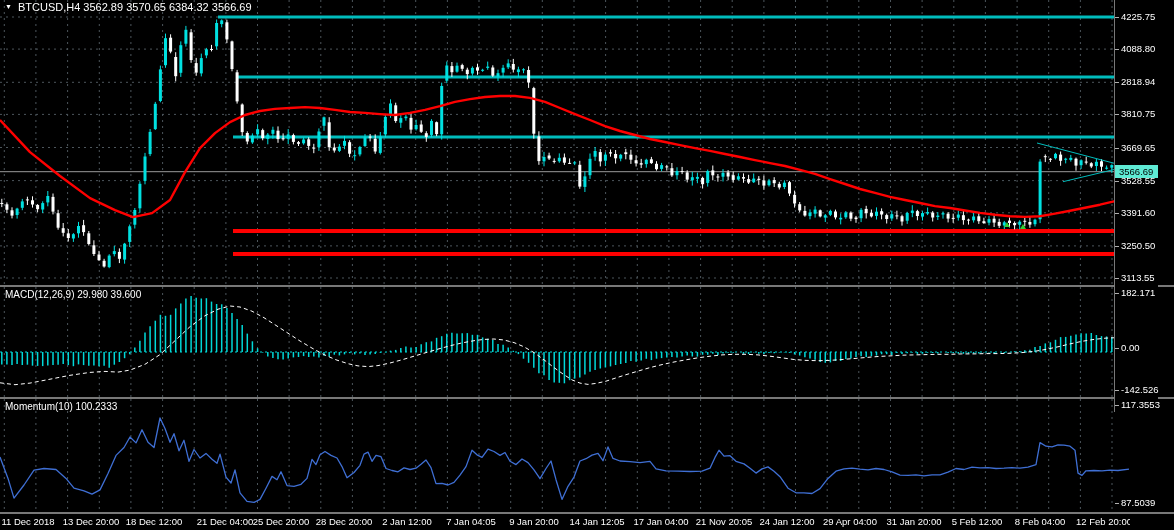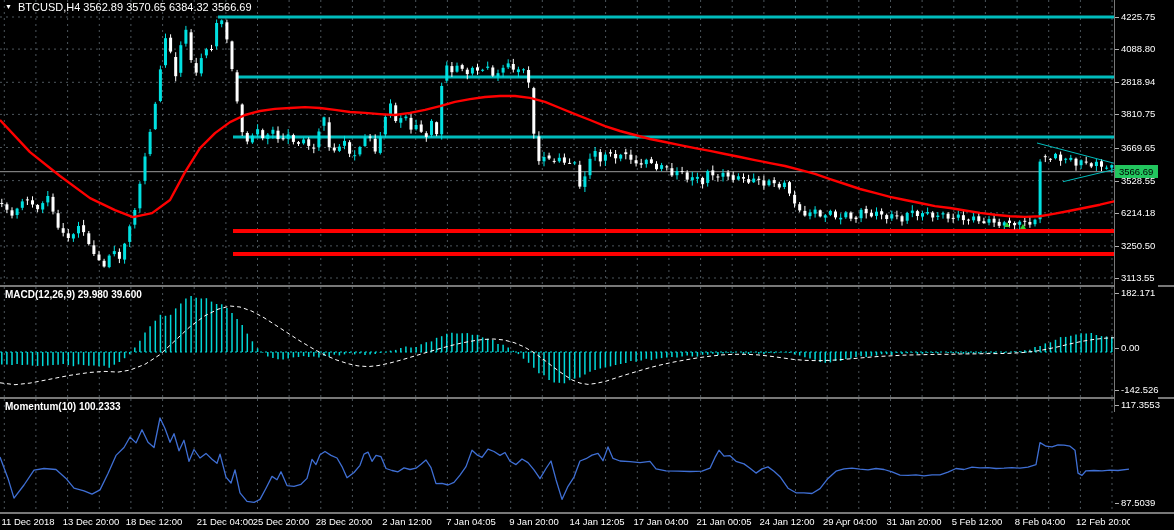--- a/index.html
+++ b/index.html
@@ -2,27 +2,27 @@
 <html><head>
 <meta charset="utf-8">
 <style>
   html,body{margin:0;padding:0;background:#000;}
   .wrap{position:relative;width:1174px;height:530px;background:#000;overflow:hidden;
         font-family:"Liberation Sans",sans-serif;}
   .wrap svg{position:absolute;left:0;display:block;}
   .sep{position:absolute;left:0;width:1174px;height:2px;background:#787878;}
   .title{position:absolute;top:1px;left:5px;color:#ffffff;font-size:11px;white-space:nowrap;z-index:5;}
   .title .tri{display:inline-block;font-size:7px;margin-right:6px;vertical-align:2px;color:#ffffff;}
-  .ind-label{position:absolute;left:5px;color:#ffffff;font-size:10px;white-space:nowrap;z-index:5;font-weight:bold;}
+  .ind-label{position:absolute;left:5px;color:#ffffff;font-size:10px;white-space:nowrap;z-index:5;}
   #price-axis{position:absolute;top:0;left:1114px;width:44px;height:412px;background:#000;
               border-left:1px solid #787878;box-sizing:border-box;z-index:4;}
   #time-axis{position:absolute;top:514px;left:0;width:1130px;height:18px;background:#000;overflow:hidden;z-index:4;}
   .axlab{position:absolute;left:6px;color:#ffffff;font-size:9.5px;white-space:nowrap;}
   .tick{position:absolute;left:0;width:4px;height:1px;background:#b0b0b0;}
-  .badge{position:absolute;left:0;width:43px;height:13px;background:#22c55e;color:#000;
+  .badge{position:absolute;left:0;width:43px;height:13px;background:#5eead4;color:#000;
          font-size:9.5px;line-height:13px;padding-left:4px;box-sizing:border-box;}
   .tlab{position:absolute;top:2px;color:#ffffff;font-size:9.5px;white-space:nowrap;transform:translateX(-50%);}
 </style>
 </head>
 <body>
 
 <div class="wrap">
   <svg id="svg-main" width="1130" height="285" viewBox="0 0 1130 285" style="top:0">
       <line x1="4.3" y1="0" x2="4.3" y2="285" stroke="#4d565c" stroke-width="1" stroke-dasharray="2,4"></line>
       <line x1="35.9" y1="0" x2="35.9" y2="285" stroke="#4d565c" stroke-width="1" stroke-dasharray="2,4"></line>
@@ -831,21 +831,21 @@
       <div class="tlab" style="left:91px">13 Dec 20:00</div>
       <div class="tlab" style="left:154px">18 Dec 12:00</div>
       <div class="tlab" style="left:225px">21 Dec 04:00</div>
       <div class="tlab" style="left:281px">25 Dec 20:00</div>
       <div class="tlab" style="left:344px">28 Dec 20:00</div>
       <div class="tlab" style="left:407px">2 Jan 12:00</div>
       <div class="tlab" style="left:471px">7 Jan 04:05</div>
       <div class="tlab" style="left:534px">9 Jan 20:00</div>
       <div class="tlab" style="left:597px">14 Jan 12:05</div>
       <div class="tlab" style="left:661px">17 Jan 04:00</div>
-      <div class="tlab" style="left:724px">21 Jan 00:05</div>
+      <div class="tlab" style="left:724px">21 Nov 20:05</div>
       <div class="tlab" style="left:787px">24 Jan 12:00</div>
       <div class="tlab" style="left:850px">29 Apr 04:00</div>
       <div class="tlab" style="left:914px">31 Jan 20:00</div>
       <div class="tlab" style="left:977px">5 Feb 12:00</div>
       <div class="tlab" style="left:1040px">8 Feb 04:00</div>
       <div class="tlab" style="left:1104px">12 Feb 20:00</div>
     </div>
   <div id="price-axis">
       <div class="tick" style="top:17px"></div>
       <div class="axlab" style="top:11px">4225.75</div>
@@ -853,21 +853,21 @@
       <div class="axlab" style="top:43px">4088.80</div>
       <div class="tick" style="top:82px"></div>
       <div class="axlab" style="top:76px">2818.94</div>
       <div class="tick" style="top:114px"></div>
       <div class="axlab" style="top:108px">3810.75</div>
       <div class="tick" style="top:148px"></div>
       <div class="axlab" style="top:142px">3669.65</div>
       <div class="tick" style="top:181px"></div>
       <div class="axlab" style="top:175px">3528.55</div>
       <div class="tick" style="top:213px"></div>
-      <div class="axlab" style="top:207px">6214.18</div>
+      <div class="axlab" style="top:207px">3391.60</div>
       <div class="tick" style="top:246px"></div>
       <div class="axlab" style="top:240px">3250.50</div>
       <div class="tick" style="top:278px"></div>
       <div class="axlab" style="top:272px">3113.55</div>
       <div class="badge" style="top:165px">3566.69</div>
       <div class="tick" style="top:293px"></div>
       <div class="axlab" style="top:287px">182.171</div>
       <div class="tick" style="top:348px"></div>
       <div class="axlab" style="top:342px">0.00</div>
       <div class="tick" style="top:390px"></div>

